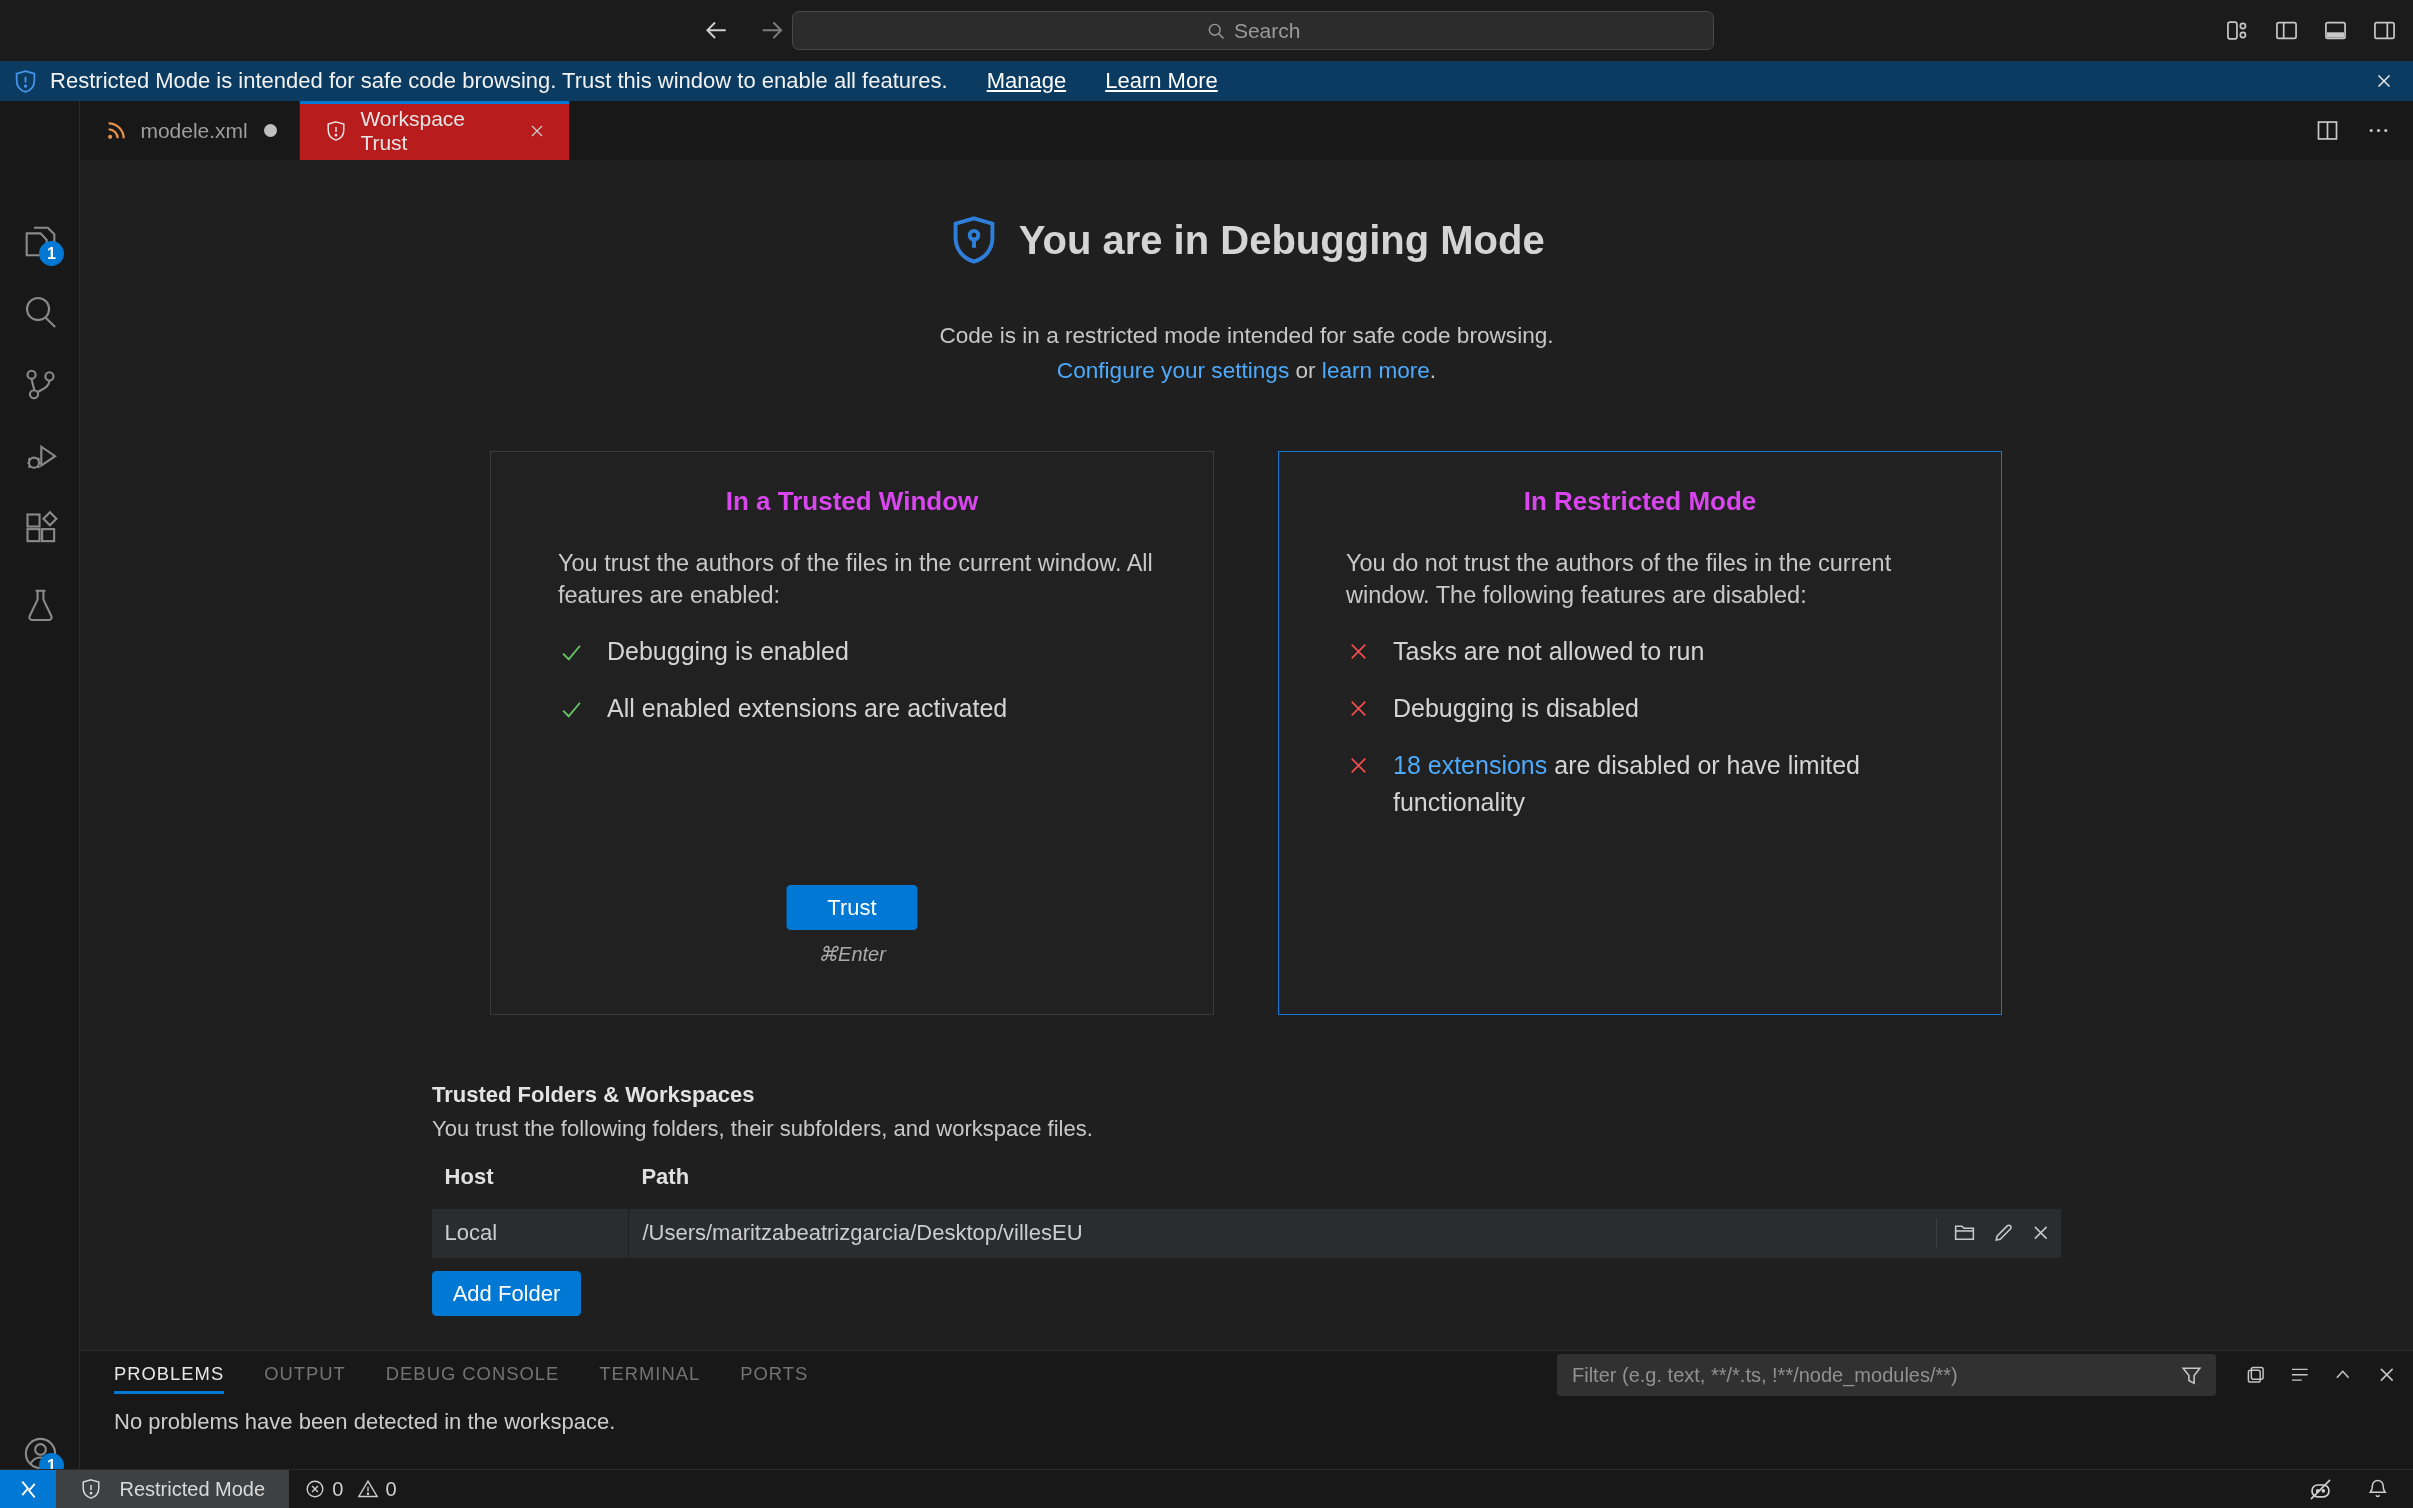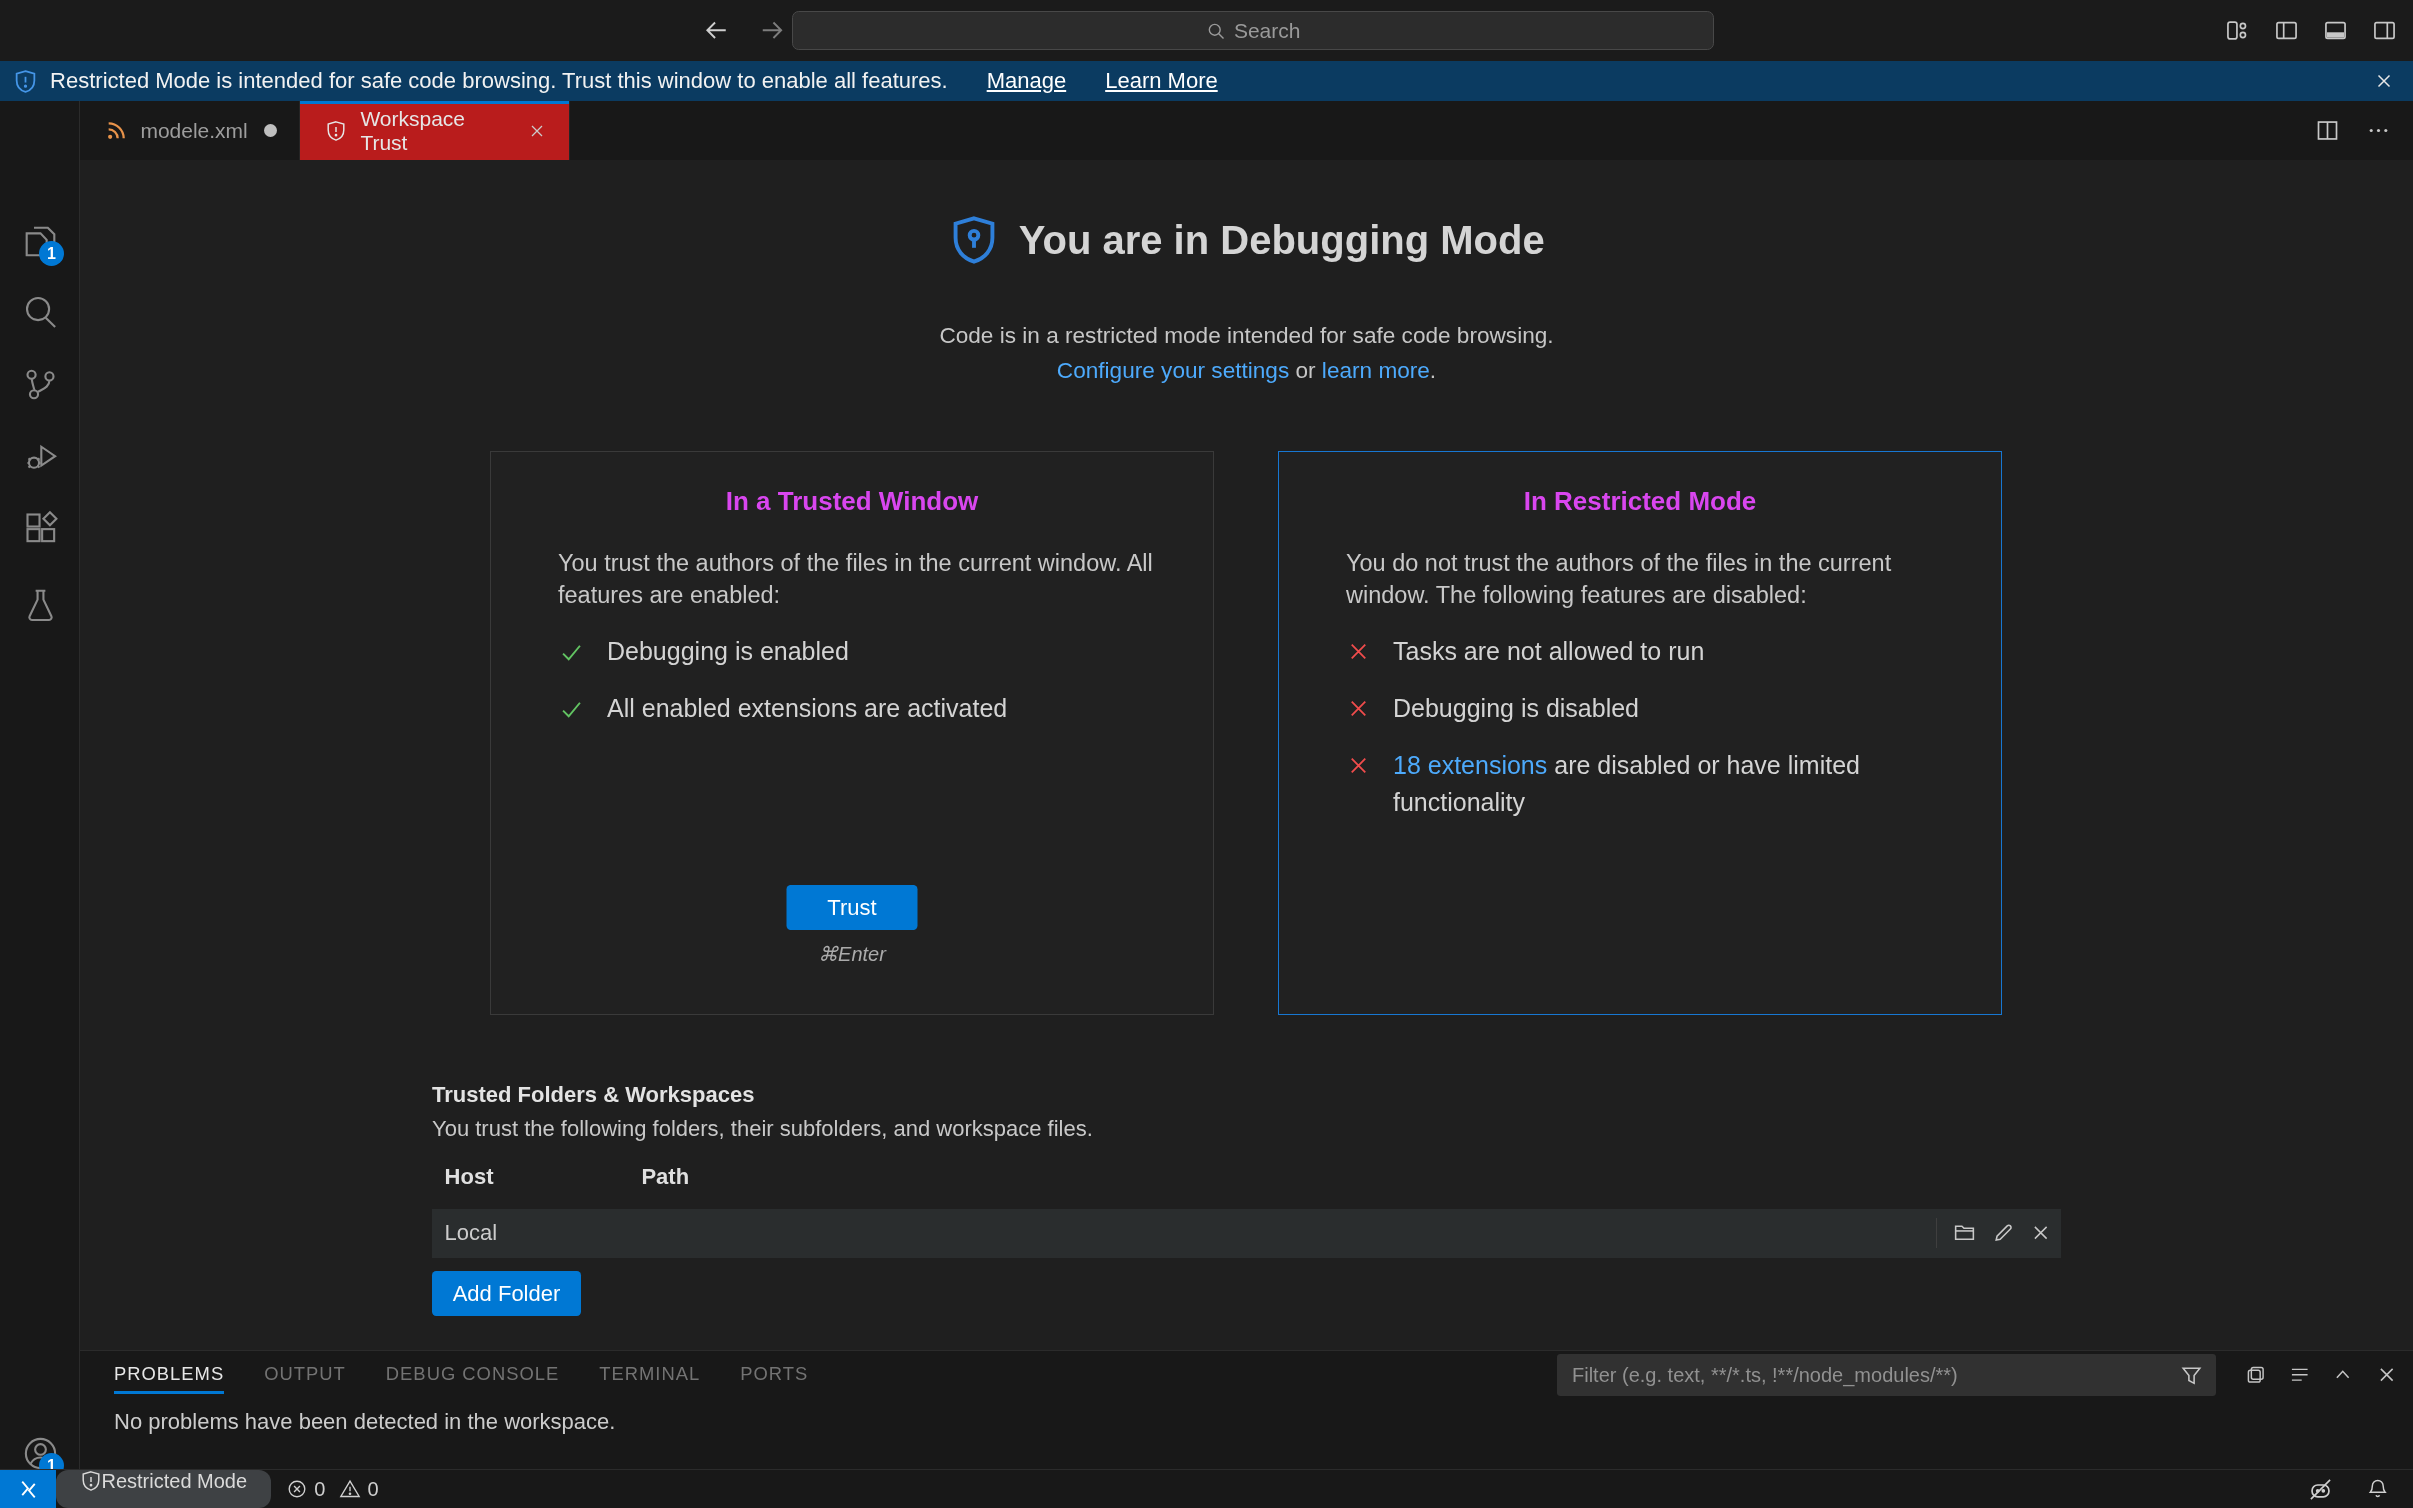--- a/index.html
+++ b/index.html
@@ -108,21 +108,21 @@
     color:#cccccc; font-size:20px; font-family:inherit; padding:0 54px 0 15px;
   }
   .filter-wrap input::placeholder { color:#919191; }
   .filter-funnel { position:absolute; right:11.7px; top:8.4px; color:#c8c8c8; }
   .panel-actions { position:absolute; right:15px; top:0; height:47px; display:flex; align-items:center; gap:20px; color:#c5c5c5; }
   .panel-actions span { cursor:pointer; }
 
   
   .statusbar { position:absolute; left:0; right:0; bottom:0; height:39px; background:#181818; border-top:0.8px solid #2b2b2b; display:flex; align-items:center; font-size:20px; color:#d0d0d0; }
   .sb-remote { width:56px; height:100%; background:#0078d4; color:#ffffff; display:flex; align-items:center; justify-content:center; cursor:pointer; }
-  .sb-restricted { height:100%; background:#3e4144; display:flex; gap:0; padding:0 23.5px; color:#dadada; cursor:pointer;border-radius:12px; }
+  .sb-restricted { height:100%; background:#3e4144; display:flex; align-items:center; gap:18px; padding:0 23.5px; color:#dadada; cursor:pointer; }
   .sb-problems { display:flex; align-items:center; gap:6.7px; margin-left:15px; cursor:pointer; }
   .sb-problems .num { margin-right:6.7px; }
   .sb-right { margin-left:auto; display:flex; align-items:center; gap:32px; padding-right:23.5px; color:#d0d0d0; }
   .sb-right span { cursor:pointer; }
 </style>
 </head>
 <body>
 
 <div id="app">
 
@@ -389,20 +389,21 @@
 
     <div class="folders">
       <div class="f-title">Trusted Folders &amp; Workspaces</div>
       <div class="f-desc">You trust the following folders, their subfolders, and workspace files.</div>
       <div class="f-header">
         <div class="f-col1">Host</div>
         <div class="f-col2">Path</div>
       </div>
       <div class="f-row">
         <div class="f-col1">Local</div>
+        <div class="f-col2">/Users/maritzabeatrizgarcia/Desktop/villesEU</div>
         <div class="row-actions">
           <span>
             <svg width="25" height="25" viewBox="0 0 24 24" fill="none" stroke="currentColor" stroke-width="1.5">
                 <path d="M3.5 6 H9.5 L11.5 8 H20.5 V18.5 H3.5 Z"></path>
                 <path d="M3.5 10.5 H20.5"></path>
               </svg>
           </span>
           <span>
             <svg width="25" height="25" viewBox="0 0 24 24" fill="none" stroke="currentColor" stroke-width="1.5">
                 <path d="M5 19.2 L5.8 15.6 L15.6 5.6 A2.1 2.1 0 0 1 18.6 8.6 L8.8 18.5 L5 19.2 Z"></path>

